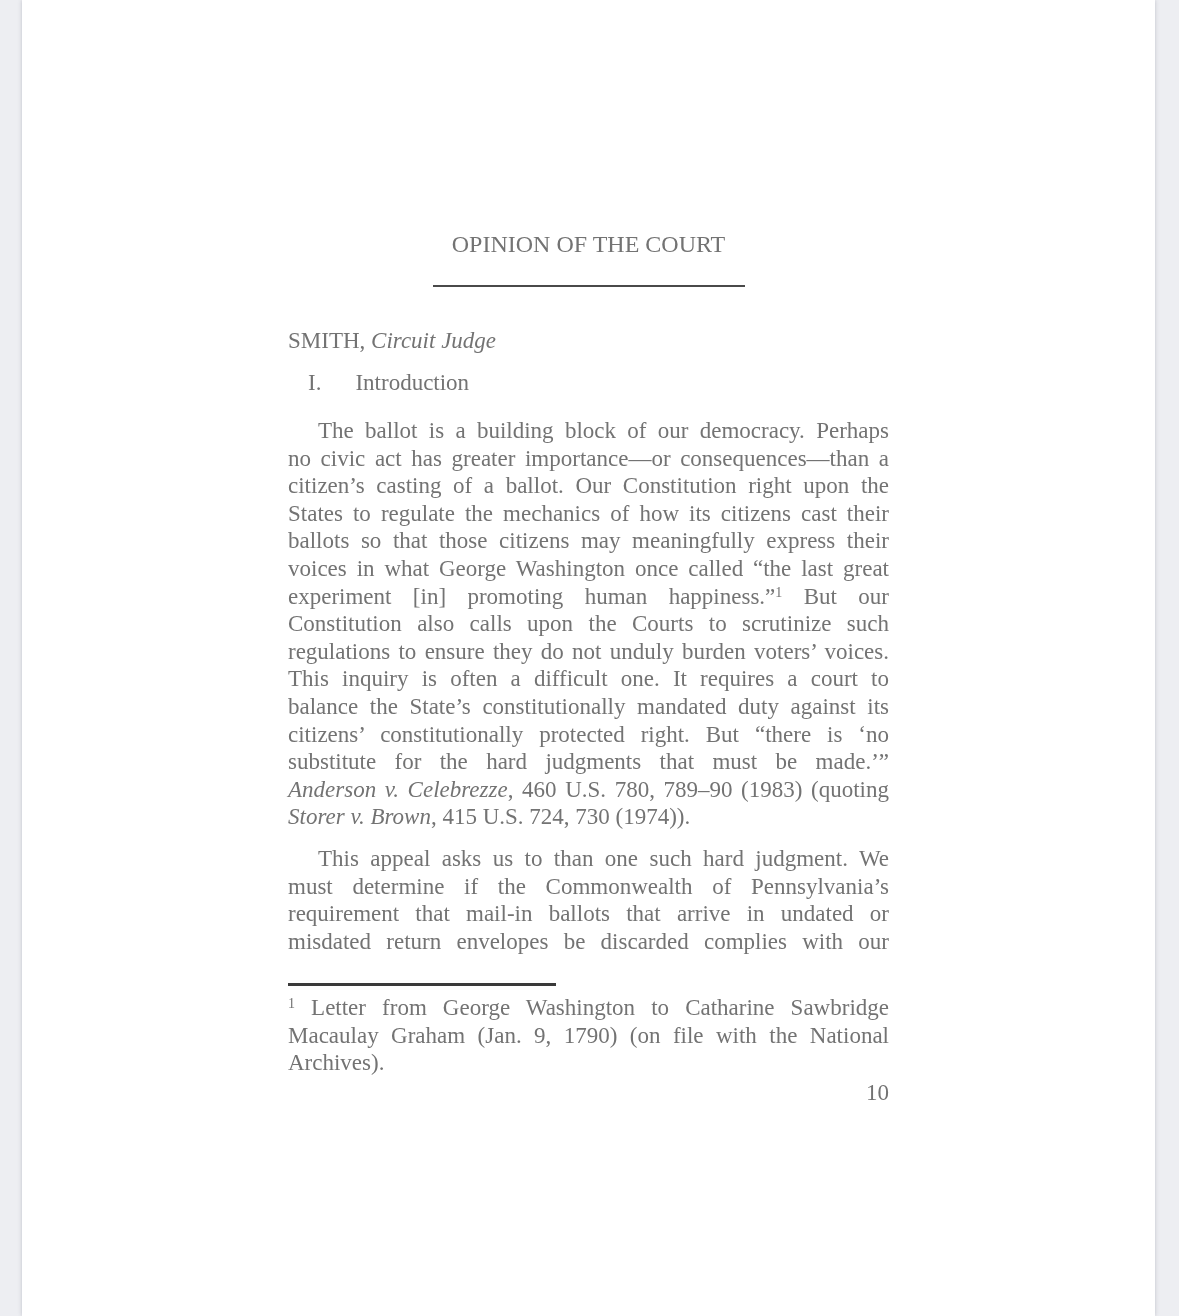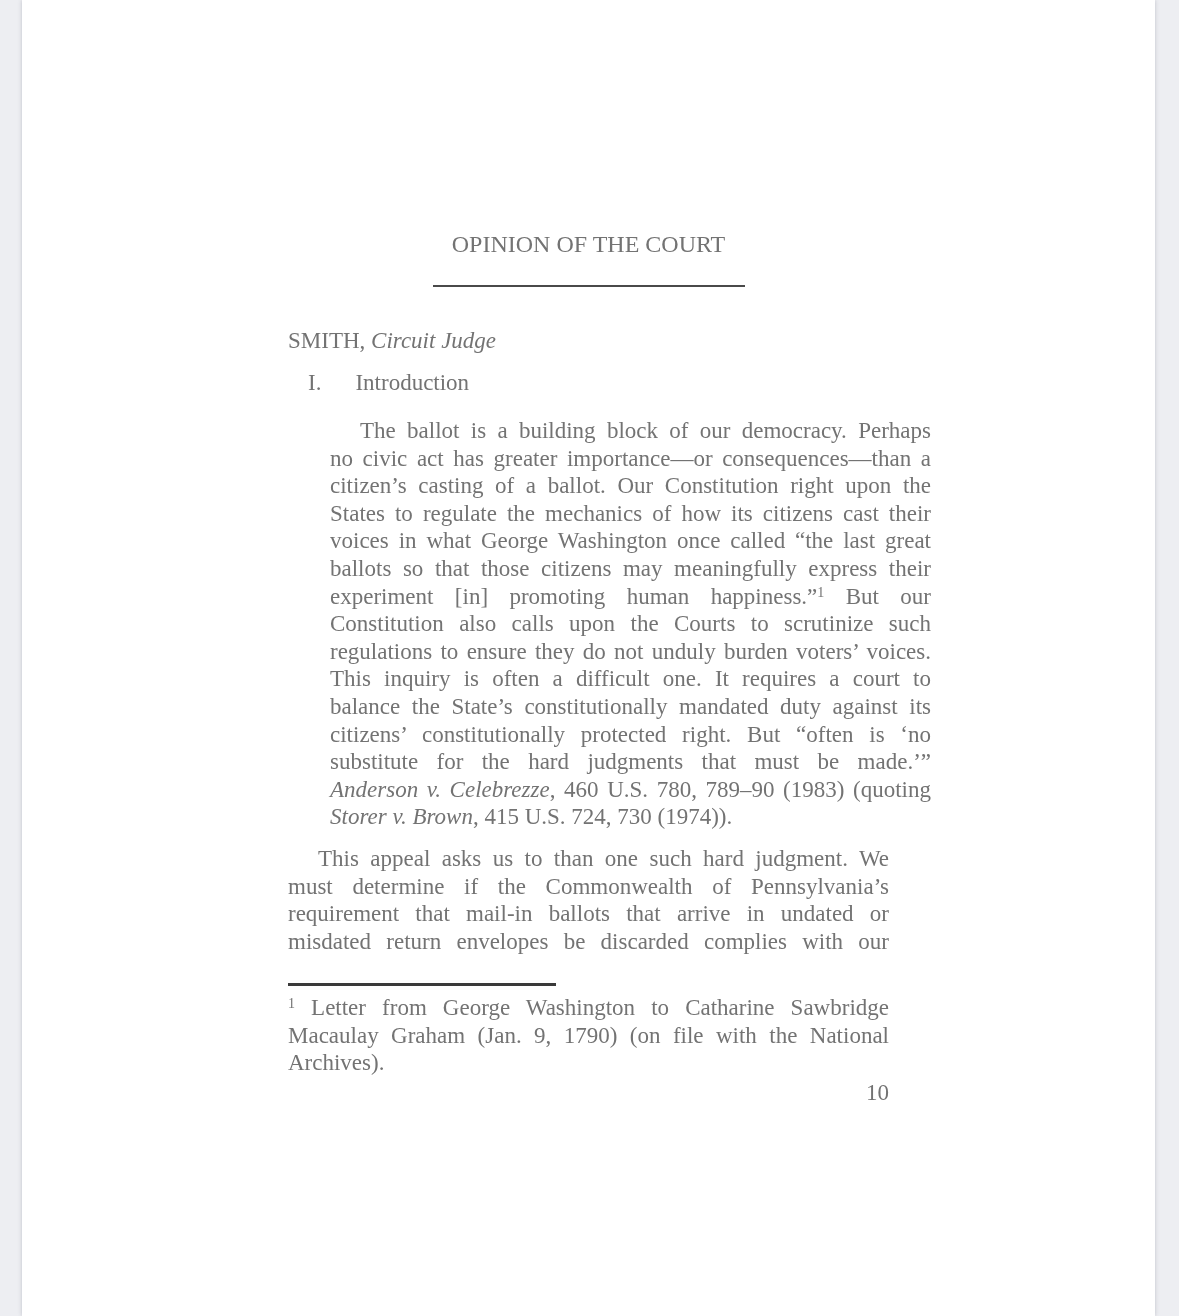--- a/index.html
+++ b/index.html
@@ -17,21 +17,21 @@
     color:#737373;font-size:23px;
   }
   .block{position:absolute;left:0;width:601px;}
   .heading{top:230px;text-align:center;font-size:24px;line-height:28px;}
   .rule-center{
     top:285px;left:145px;width:312px;height:2px;background:#4a4a4a;
   }
   .byline{top:327px;}
   .section-line{top:369px;padding-left:20px;line-height:28px;}
   .section-title{margin-left:34px;}
-  .para1{top:417px;margin-left:42px;}
+  .para1{top:417px;}
   .para2{top:845px;}
   .fn-rule{top:983px;width:268px;height:3px;background:#3a3a3a;}
   .footnote{top:994px;}
   .pagenum{top:1079px;text-align:right;line-height:28px;}
   .line{
     line-height:27.6px;
     text-align:justify;text-align-last:justify;
   }
   .line.end{text-align-last:left;}
   .line.ind{text-indent:30px;}
@@ -55,28 +55,28 @@
 
       <div class="block section-line">
         <span>I.</span><span class="section-title">Introduction</span>
       </div>
 
       <div class="block para1" id="para0">
           <div class="line ind"><span>The ballot is a building block of our democracy.  Perhaps</span></div>
           <div class="line"><span>no civic act has greater importance—or consequences—than a</span></div>
           <div class="line"><span>citizen’s casting of a ballot.  Our Constitution right upon the</span></div>
           <div class="line"><span>States to regulate the mechanics of how its citizens cast their</span></div>
+          <div class="line"><span>ballots so that those citizens may meaningfully express their</span></div>
           <div class="line"><span>voices in what George Washington once called “the last great</span></div>
-          <div class="line"><span>ballots so that those citizens may meaningfully express their</span></div>
           <div class="line"><span>experiment [in] promoting human happiness.”</span><span class="sup">1</span><span> But our</span></div>
           <div class="line"><span>Constitution also calls upon the Courts to scrutinize such</span></div>
           <div class="line"><span>regulations to ensure they do not unduly burden voters’ voices.</span></div>
           <div class="line"><span>This inquiry is often a difficult one.  It requires a court to</span></div>
           <div class="line"><span>balance the State’s constitutionally mandated duty against its</span></div>
-          <div class="line"><span>citizens’ constitutionally protected right.  But “often is ‘no</span></div>
+          <div class="line"><span>citizens’ constitutionally protected right.  But “there is ‘no</span></div>
           <div class="line"><span>substitute for the hard judgments that must be made.’”</span></div>
           <div class="line"><span class="it">Anderson v. Celebrezze</span><span>, 460 U.S. 780, 789–90 (1983) (quoting</span></div>
           <div class="line end"><span class="it">Storer v. Brown</span><span>, 415 U.S. 724, 730 (1974)).</span></div>
         </div>
 
       <div class="block para2" id="para1">
           <div class="line ind"><span>This appeal asks us to than one such hard judgment.  We</span></div>
           <div class="line"><span>must determine if the Commonwealth of Pennsylvania’s</span></div>
           <div class="line"><span>requirement that mail-in ballots that arrive in undated or</span></div>
           <div class="line"><span>misdated return envelopes be discarded complies with our</span></div>

